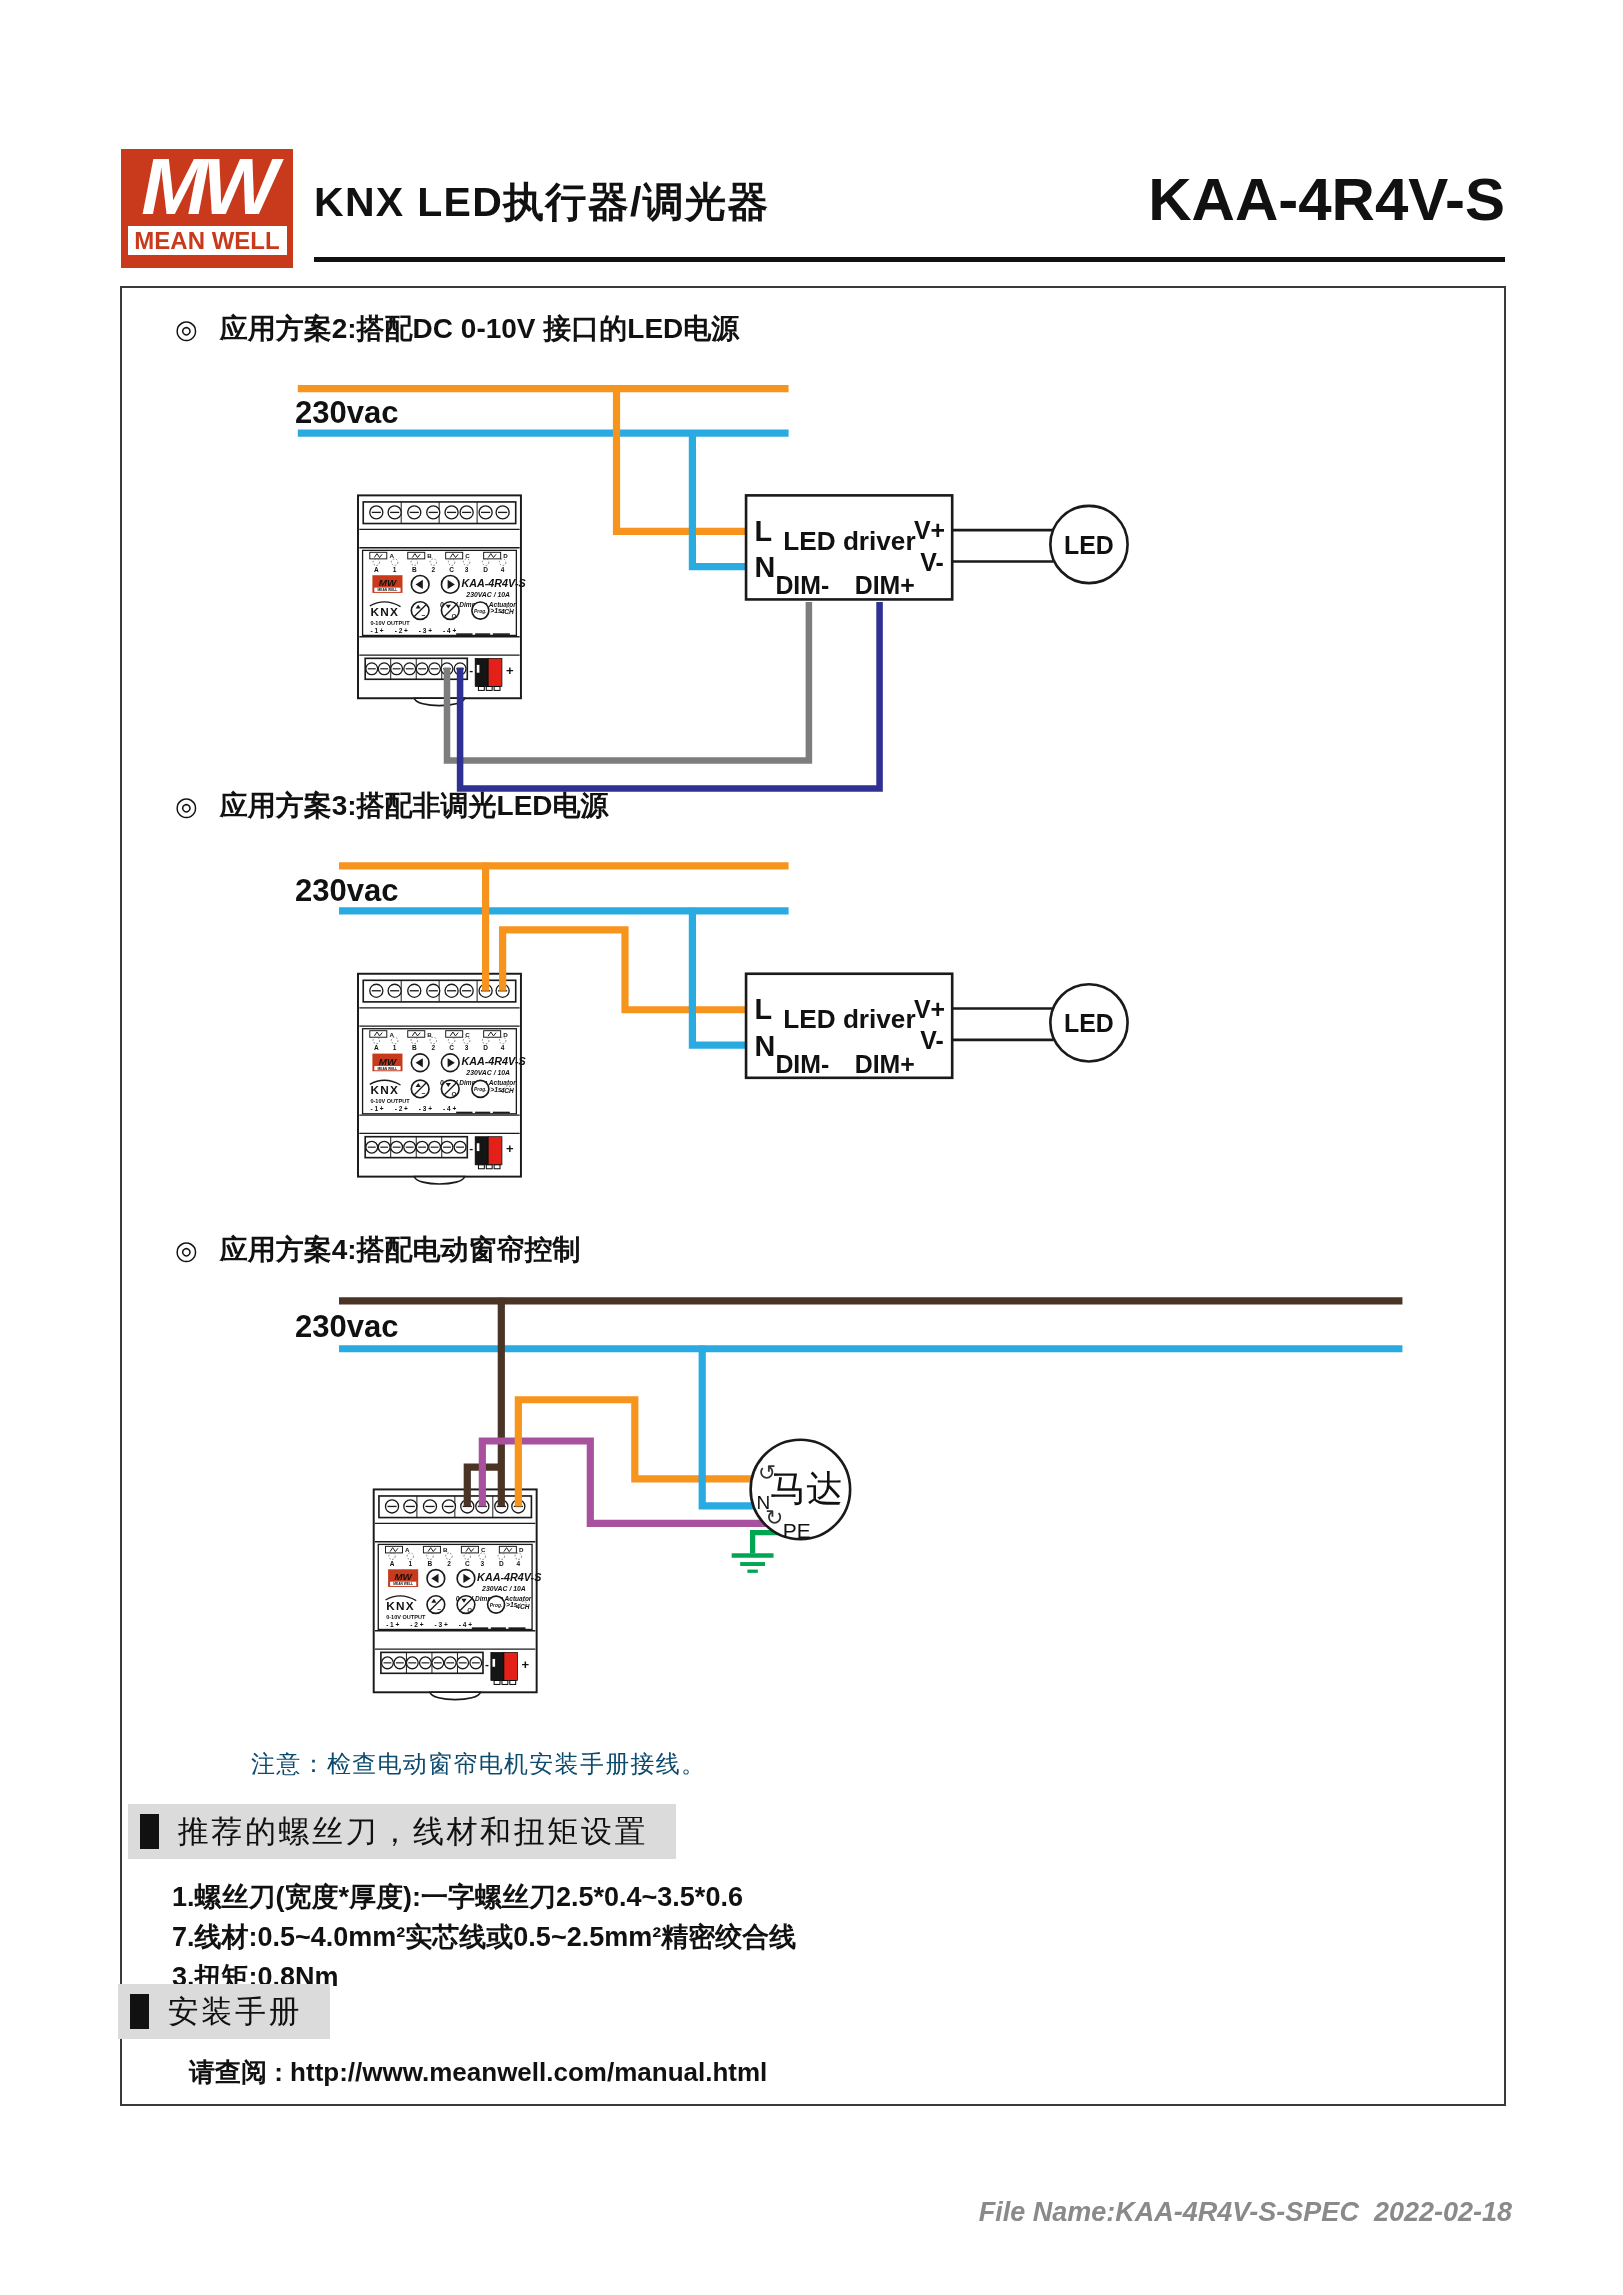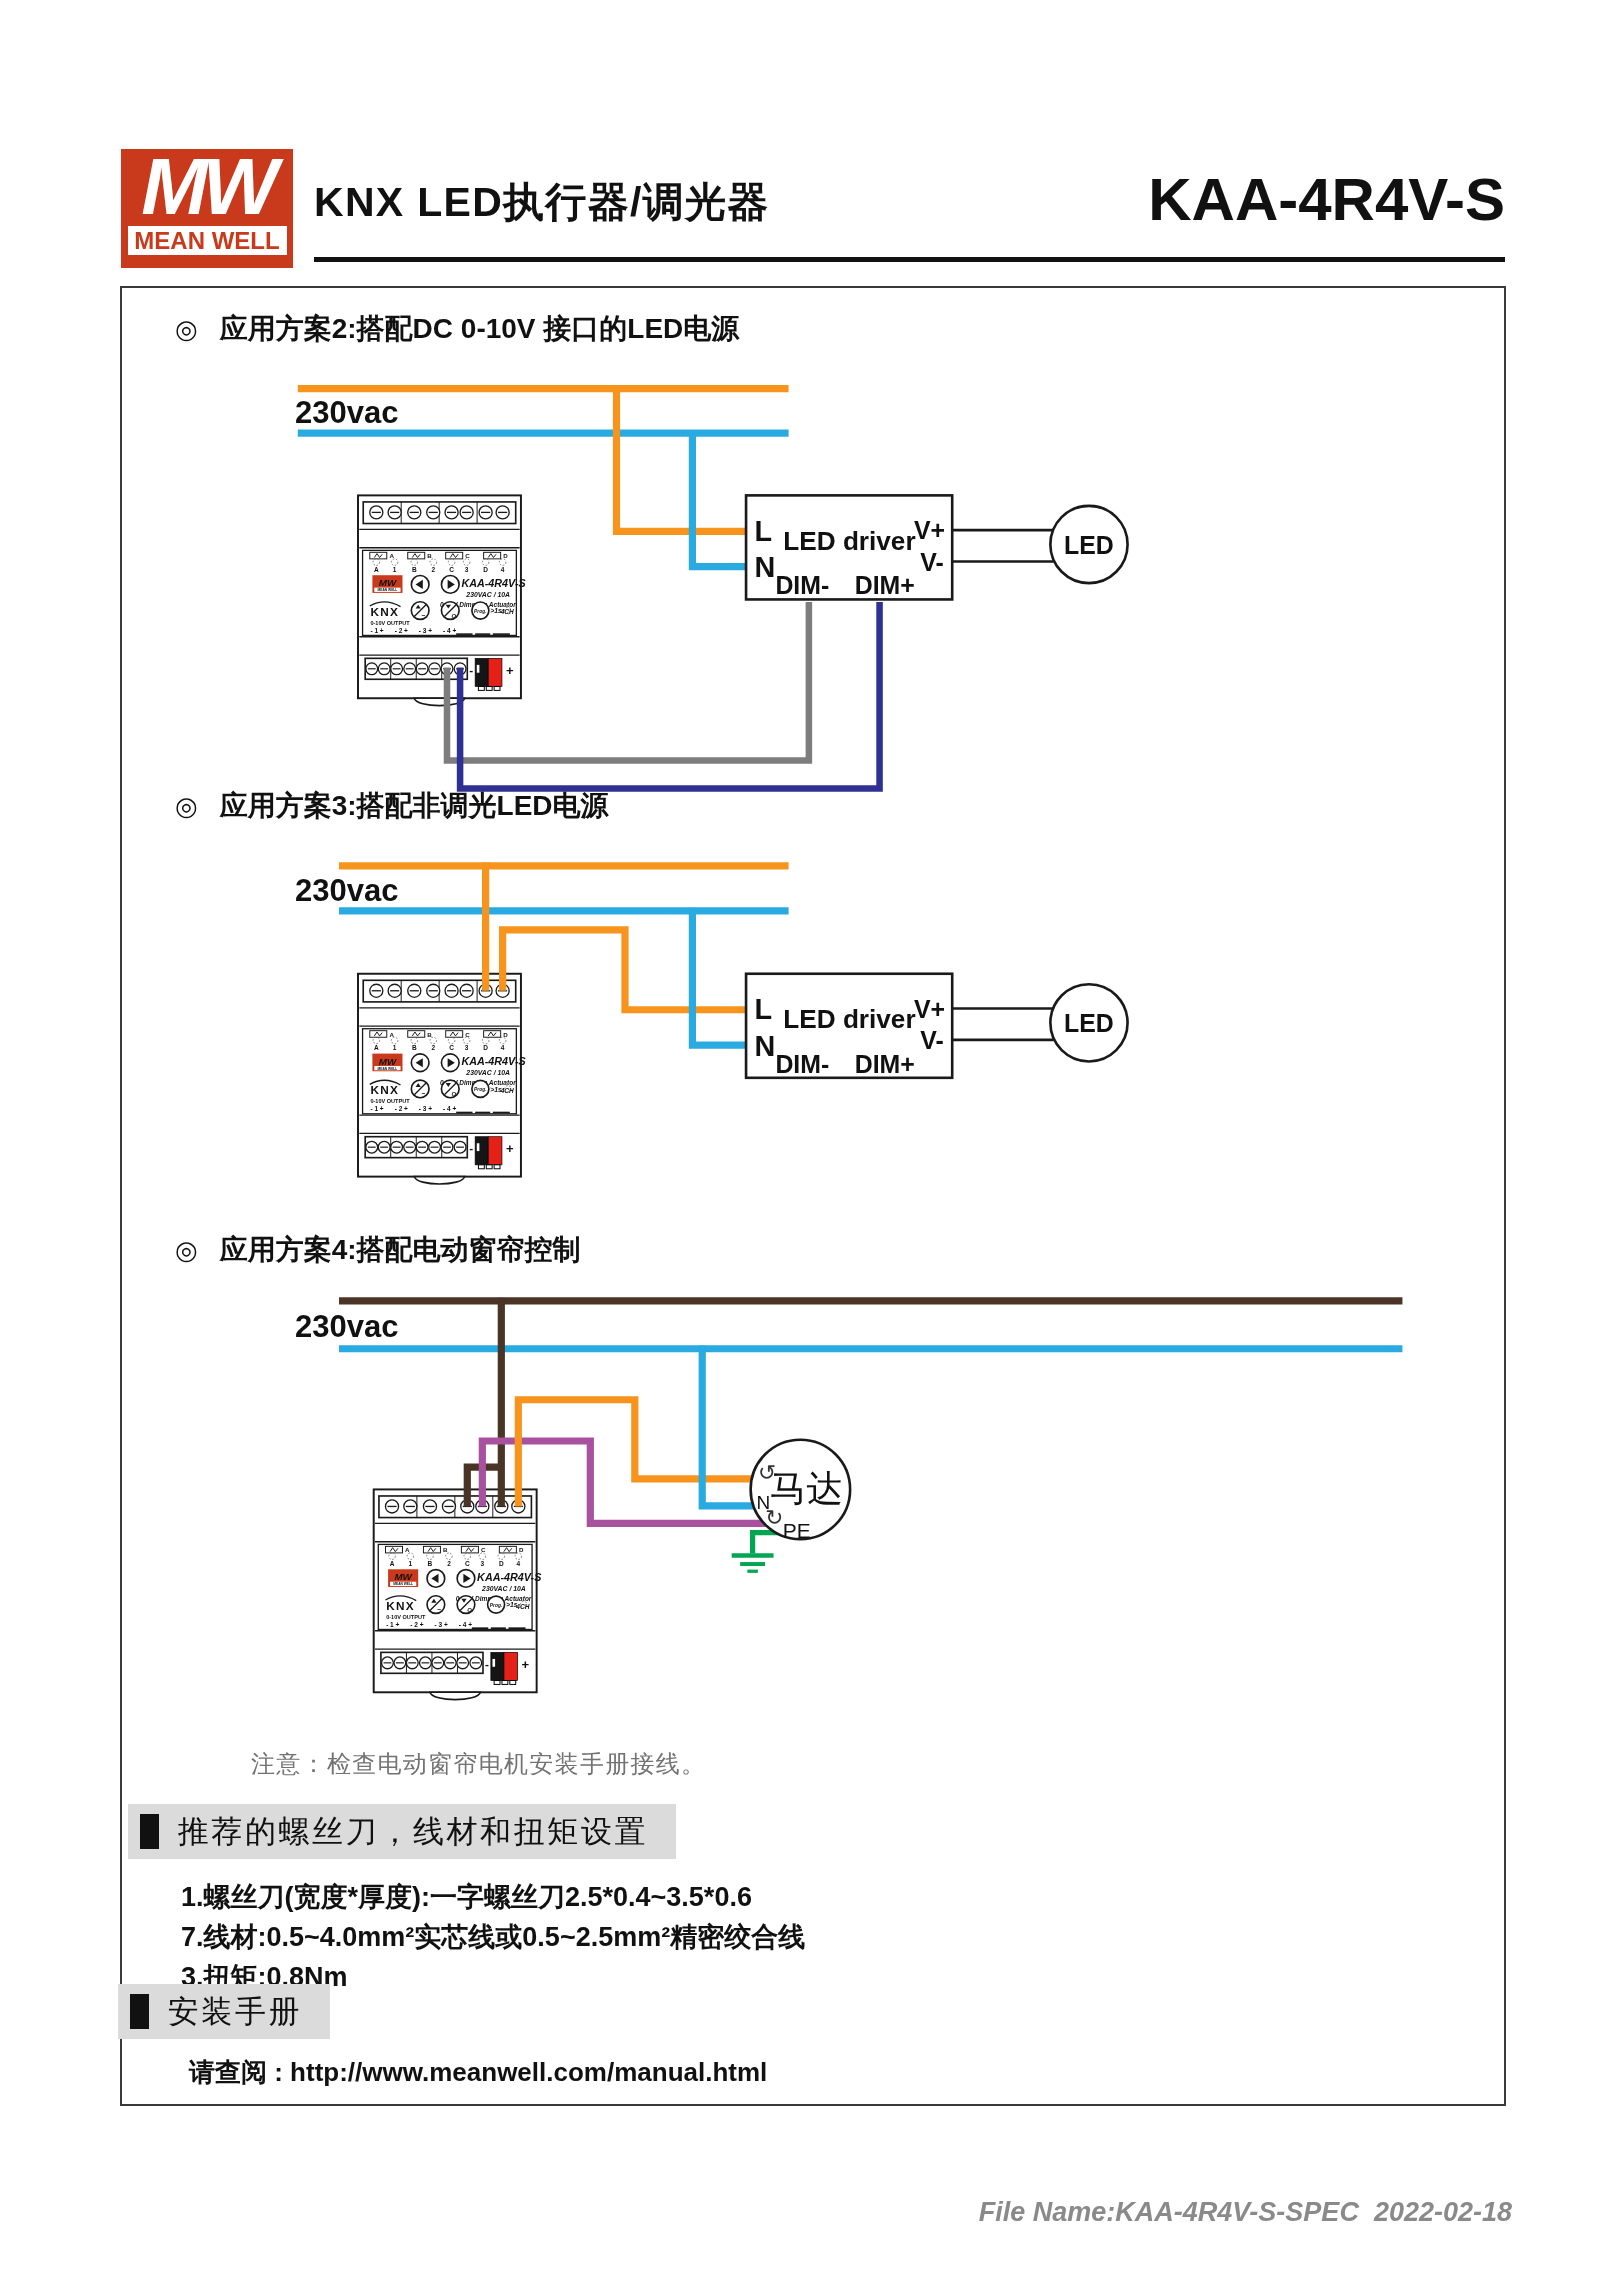--- a/index.html
+++ b/index.html
@@ -15,21 +15,21 @@
              color:#C93A1C;font-weight:800;font-size:24px;letter-spacing:0px;white-space:nowrap;}
   .doc-title{left:314px;top:175px;font-size:41px;font-weight:700;letter-spacing:1.3px;white-space:nowrap;}
   .doc-model{right:118px;top:165px;font-size:60px;font-weight:800;letter-spacing:0px;white-space:nowrap;}
   .title-rule{left:314px;top:257px;width:1191px;height:5.2px;background:#111;}
   .content-border{left:120px;top:286px;width:1382px;height:1816px;border:2px solid #3a3a3a;}
 
   
   .d-heading{display:flex;align-items:baseline;gap:22px;font-size:28px;font-weight:700;white-space:nowrap;}
   .d-heading .mark{font-size:26px;font-weight:400;}
   .voltage{font-size:31px;font-weight:700;white-space:nowrap;}
-  .note{font-family:"DejaVu Serif","Liberation Serif",serif;font-size:24px;letter-spacing:1.3px;color:#737373;white-space:nowrap;}
+  .note{font-family:"DejaVu Serif","Liberation Serif",serif;font-size:24px;letter-spacing:1.3px;color:#0c4a6e;white-space:nowrap;}
 
   
   .section-bar{height:55px;background:#DBDBDB;display:flex;align-items:center;
                padding:0 27.5px 0 11.8px;font-family:Liberation Serif, serif;
                font-size:31px;font-weight:500;letter-spacing:2.6px;white-space:nowrap;}
   .section-bar .sq{width:19.6px;height:35px;background:#111;margin-right:18.3px;flex:0 0 auto;}
   .items{font-size:27px;line-height:40px;font-weight:600;white-space:nowrap;}
   .url-line{font-size:26px;font-weight:600;white-space:nowrap;}
   .footer{font-size:27px;font-style:italic;font-weight:600;color:#8a8a8a;white-space:pre;}
 
@@ -317,21 +317,21 @@
       <text x="1196" y="2350" class="mLab" style="font-size:32px">PE</text>
     </g>
   </svg>
 
   <div class="abs note" style="left:251px;top:1748px;">注意：检查电动窗帘电机安装手册接线。</div>
 
   <div class="abs section-bar" style="left:128px;top:1804px;">
     <span class="sq"></span>
     <span>推荐的螺丝刀，线材和扭矩设置</span>
   </div>
-  <div class="abs items" style="left:181px;top:1877px;">
+  <div class="abs items" style="left:172px;top:1877px;">
     <div>1.螺丝刀(宽度*厚度):一字螺丝刀2.5*0.4~3.5*0.6</div>
     <div>7.线材:0.5~4.0mm²实芯线或0.5~2.5mm²精密绞合线</div>
     <div>3.扭矩:0.8Nm</div>
   </div>
 
   <div class="abs section-bar" style="left:118px;top:1984px;">
     <span class="sq"></span>
     <span>安装手册</span>
   </div>
   <div class="abs url-line" style="left:189px;top:2055px;">请查阅 : http://www.meanwell.com/manual.html</div>

